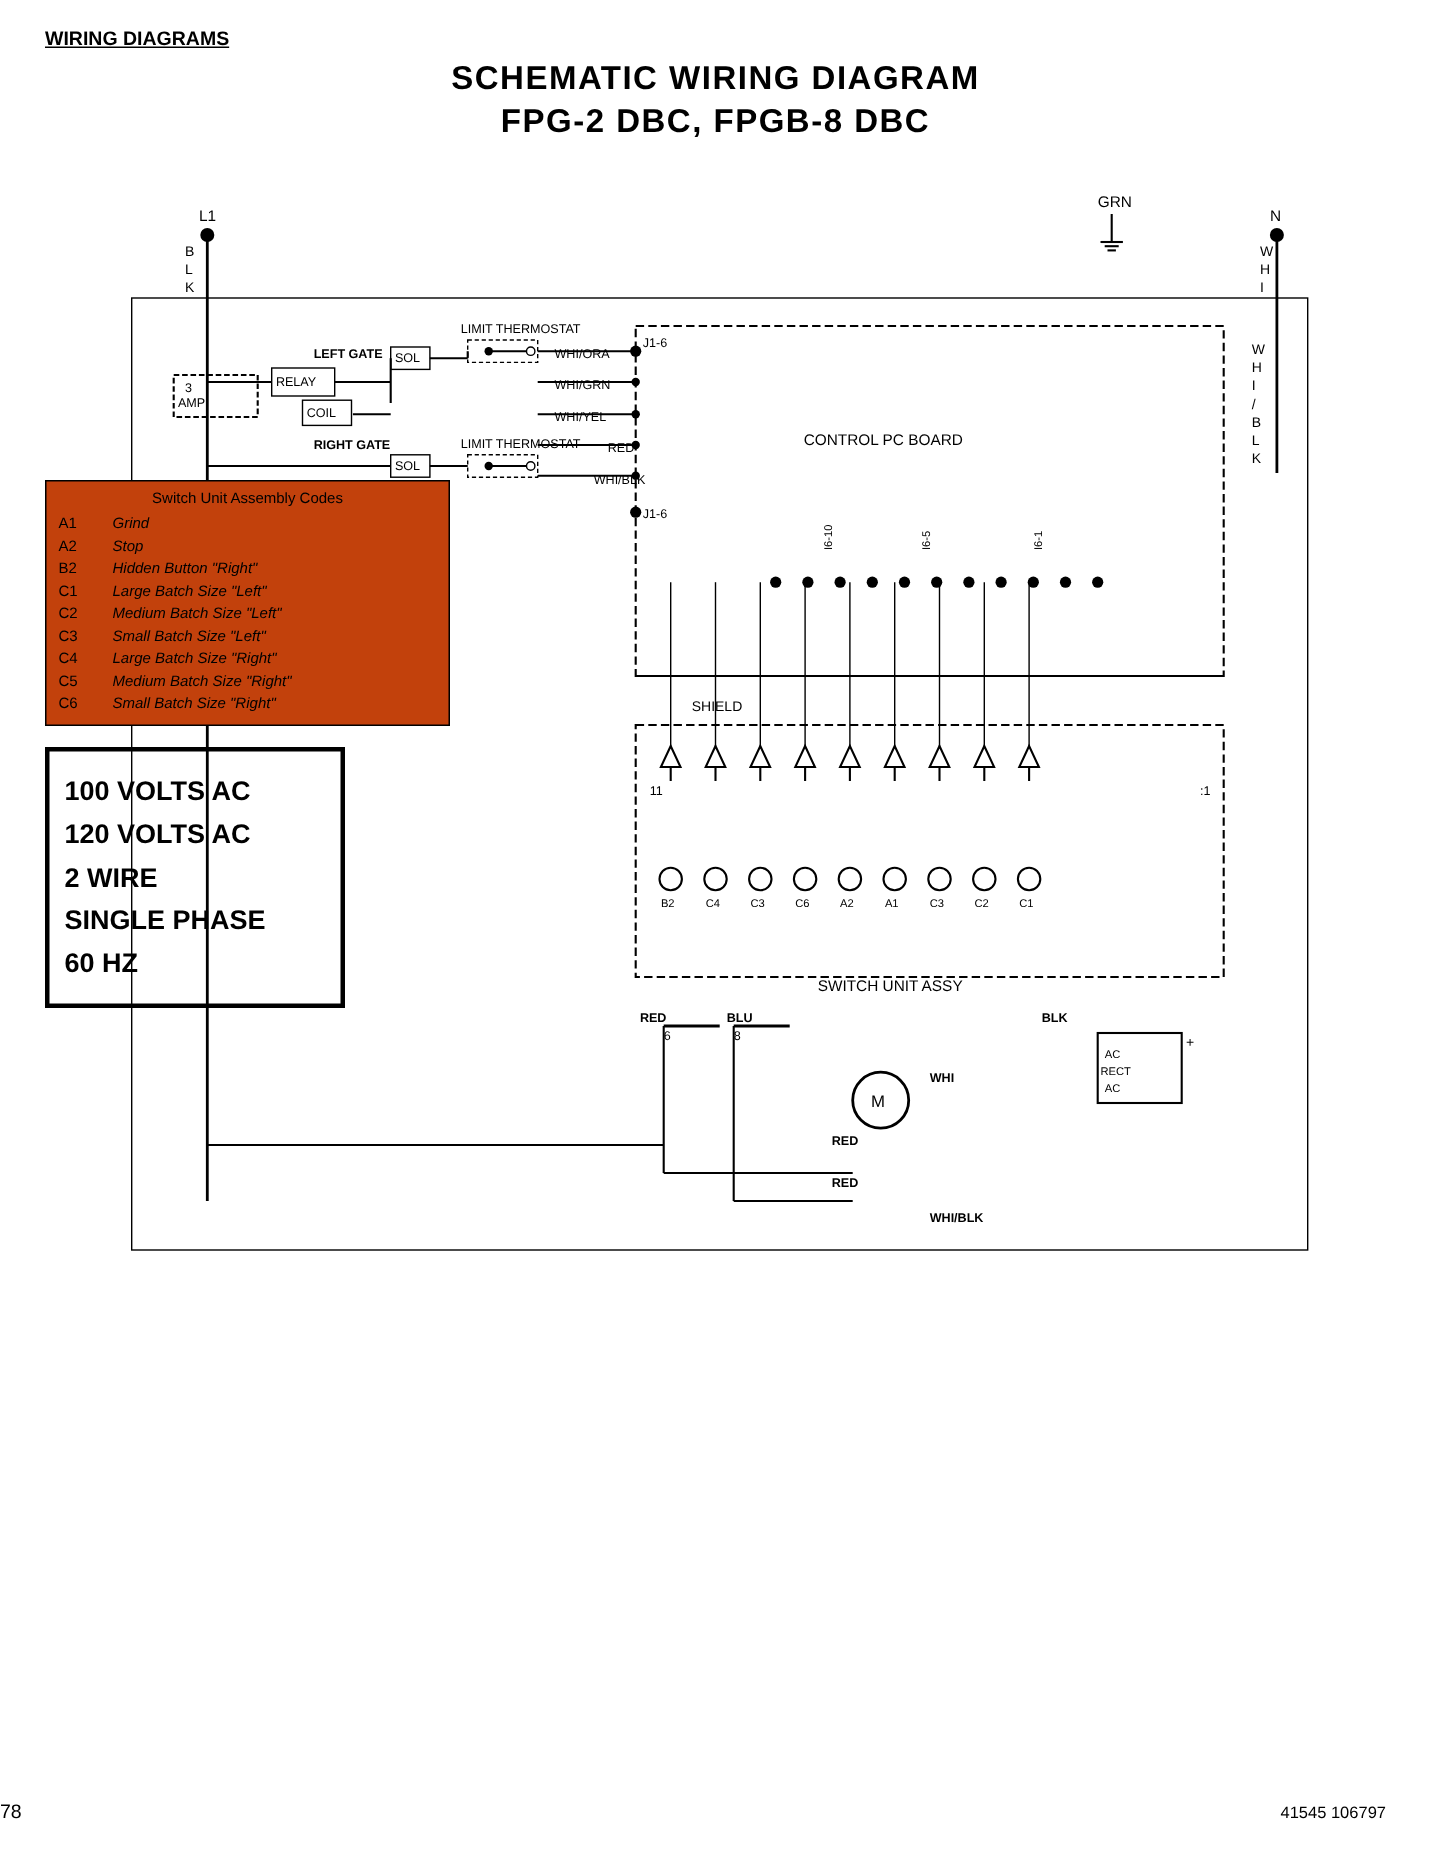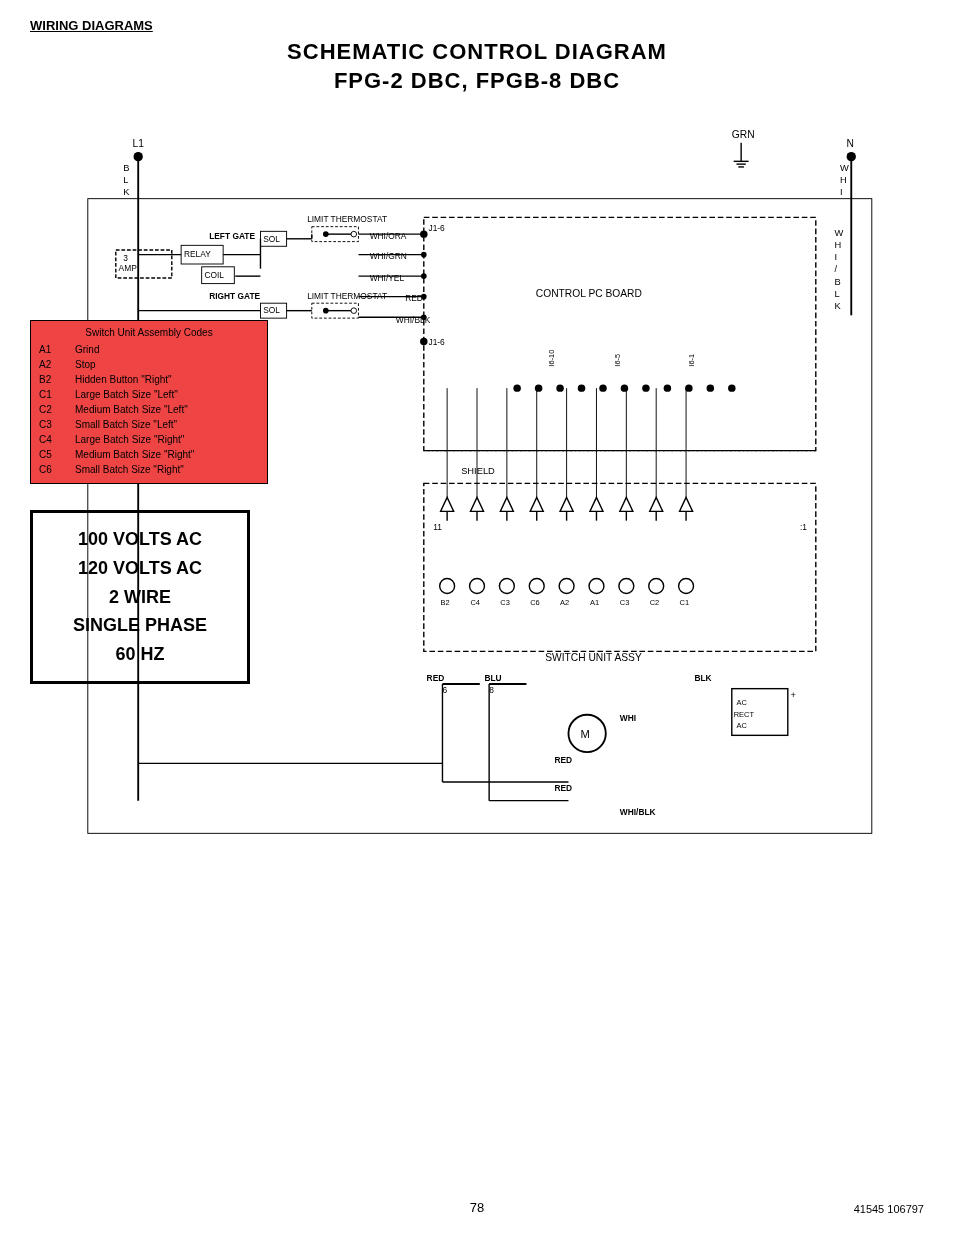--- a/index.html
+++ b/index.html
@@ -42,75 +42,73 @@
       width: 100%;
       height: 100%;
     }
     
     .codes-table {
       position: absolute;
       top: 320px;
       left: 30px;
       border: 1px solid #000;
       font-size: 10px;
-      width: 238px;
+      width: 270px;
       padding: 6px 8px;
-      background: #ef4444;
+      background: #c2410c;
     }
     .codes-table .table-title {
       text-align: center;
       font-size: 10px;
       margin-bottom: 4px;
     }
     .codes-table .code-row {
       display: flex;
       gap: 8px;
       line-height: 1.5;
     }
     .codes-table .code-col1 { width: 28px; }
-    .codes-table .code-col2 { flex: 1; }
+    .codes-table .code-col2 { flex: 1; font-style: italic; }
     
     .voltage-box {
       position: absolute;
-      top: 510px;
+      top: 498px;
       left: 30px;
       border: 3px solid #000;
-      width: 220px;
+      width: 200px;
       padding: 12px 10px;
-      text-align: center;
     }
     .voltage-box .vtext {
       font-weight: bold;
       font-size: 18px;
       line-height: 1.6;
     }
     
     .page-number {
       position: absolute;
       bottom: 20px;
       left: 0; right: 0;
-      text-align: center;
       font-size: 13px;
     }
     .doc-number {
       position: absolute;
       bottom: 20px;
       right: 30px;
       font-size: 11px;
     }
   </style>
 </head>
 <body>
 
 <div class="page">
 
   <div class="section-title">WIRING DIAGRAMS</div>
 
   <div class="main-title">
-    <div>SCHEMATIC CONTROL DIAGRAM</div>
+    <div>SCHEMATIC WIRING DIAGRAM</div>
     <div>FPG-2 DBC, FPGB-8 DBC</div>
   </div>
 
   <svg class="diagram-svg" viewBox="0 0 894 900" style="position:absolute;top:110px;left:30px;width:894px;height:840px;">
 
     <text x="720" y="30" font-size="11" font-family="Arial">GRN</text>
     <line x1="730" y1="35" x2="730" y2="55" stroke="#000" stroke-width="1.5"></line>
     <line x1="722" y1="55" x2="738" y2="55" stroke="#000" stroke-width="1.5"></line>
     <line x1="725" y1="58" x2="735" y2="58" stroke="#000" stroke-width="1.5"></line>
     <line x1="727" y1="61" x2="733" y2="61" stroke="#000" stroke-width="1.5"></line>

